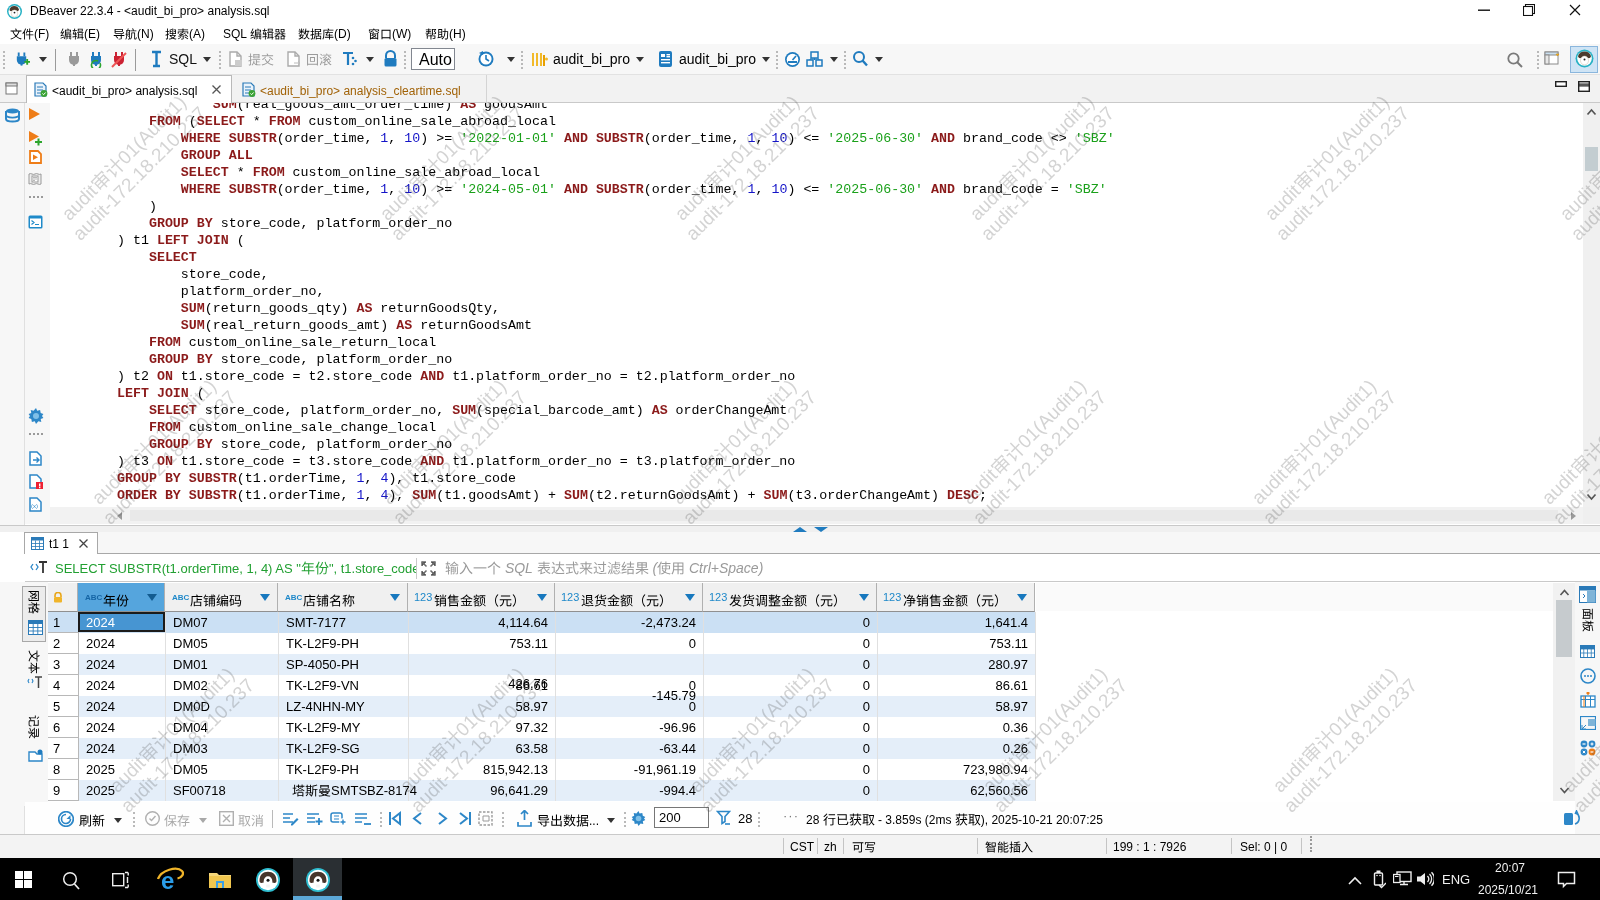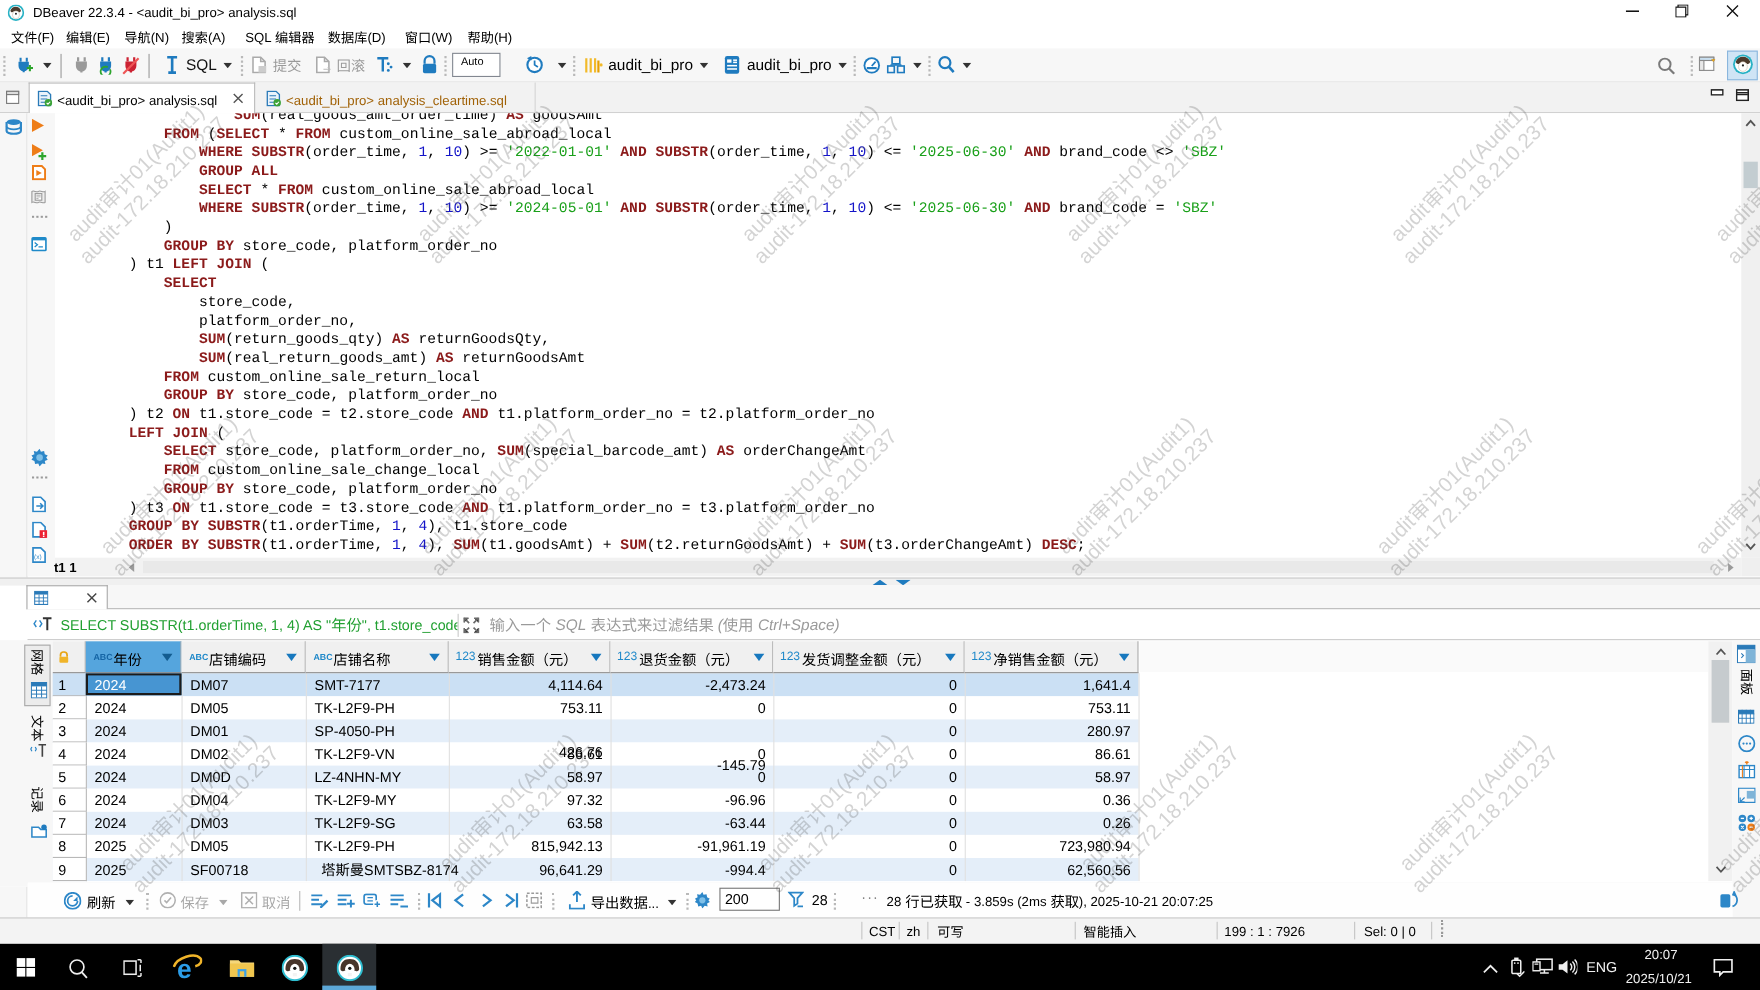--- a/index.html
+++ b/index.html
@@ -203,21 +203,21 @@
   </svg>
 <svg style="position:absolute;left:366px;top:57px" width="8" height="5" viewBox="0 0 8 5">
     <path d="M0 0h8L4 5z" fill="#333"></path>
   </svg>
 <svg style="position:absolute;left:383px;top:50px" width="15" height="18" viewBox="0 0 15 18">
     <path d="M3 8V5.5A4.5 4.5 0 0112 5.5V8" fill="none" stroke="#1f7bbf" stroke-width="2"></path>
     <rect x="1.5" y="8" width="12" height="8.5" rx="1.5" fill="#1f7bbf"></rect>
   </svg>
 <div class="vdots" style="left:404px;top:51px;height:18px"></div>
 <div style="position:absolute;left:411px;top:48px;width:44px;height:22px;background:#fff;border:1px solid #828790;box-sizing:border-box"></div>
-<div style="position:absolute;left:419px;top:51px;font-size:10px">Auto</div>
+<div style="position:absolute;left:419px;top:51px;font-size:16px">Auto</div>
 <svg style="position:absolute;left:477px;top:50px" width="18" height="18" viewBox="0 0 18 18">
     <circle cx="9" cy="9" r="7.5" fill="#1f7bbf"></circle>
     <circle cx="9" cy="9" r="5.6" fill="#fff"></circle>
     <path d="M9 5v4l3 2" stroke="#1f7bbf" stroke-width="1.6" fill="none"></path>
     <path d="M2 3L6 1v4z" fill="#1f7bbf"></path>
   </svg>
 <svg style="position:absolute;left:507px;top:57px" width="8" height="5" viewBox="0 0 8 5">
     <path d="M0 0h8L4 5z" fill="#333"></path>
   </svg>
 <div class="vdots" style="left:521px;top:51px;height:18px"></div>
@@ -434,21 +434,21 @@
     <path d="M7 5L0 0h14z" fill="#1f7bbf"></path>
   </svg>
 <div style="position:absolute;left:0;top:532px;width:1600px;height:274px;background:#fff"></div>
 <div style="position:absolute;left:25px;top:532px;width:1575px;height:22px;background:#f7f7f7;border-bottom:1px solid #a8a8a8;box-sizing:border-box"></div>
 <div style="position:absolute;left:24px;top:532px;width:74px;height:22px;background:#fff;border:1px solid #a8a8a8;border-bottom:none;box-sizing:border-box"></div>
 <svg style="position:absolute;left:31px;top:537px" width="13" height="13" viewBox="0 0 13 13">
     <rect x="0.5" y="0.5" width="12" height="12" fill="#fff" stroke="#2a7ab8"></rect>
     <rect x="0.5" y="0.5" width="12" height="3" fill="#2a7ab8"></rect>
     <path d="M0.5 6.5h12M0.5 9.5h12M4.5 3.5v9M8.5 3.5v9" stroke="#2a7ab8" stroke-width=".8"></path>
   </svg>
-<div class="t12" style="left:49px;top:509px;font-weight:bold">t1 1</div>
+<div class="t12" style="left:49px;top:537px;font-weight:normal">t1 1</div>
 <svg style="position:absolute;left:78px;top:538px" width="11" height="11" viewBox="0 0 11 11">
     <path d="M1.5 1.5l8 8M9.5 1.5l-8 8" stroke="#444" stroke-width="1.3"></path>
   </svg>
 <div style="position:absolute;left:25px;top:554px;width:1575px;height:28px;background:#fff;border-bottom:1px solid #c9c9c9;box-sizing:border-box"></div>
 <svg style="position:absolute;left:30px;top:560px" width="17" height="15" viewBox="0 0 17 15">
     <path d="M2 3l-2 3 2 3M5 3l2 3-2 3" stroke="#2d87c8" stroke-width="1.3" fill="none" transform="translate(1,1)"></path>
     <path d="M9 2h8M13 2v11" stroke="#333" stroke-width="1.8"></path>
   </svg>
 <div style="position:absolute;left:55px;top:561px;font-size:13px;color:#22a032;white-space:pre;width:361px;overflow:hidden">SELECT SUBSTR(t1.orderTime, 1, 4) AS "<svg class="k" style="width:28.0px;height:14.0px;" viewBox="0 -880 2000 1000">
       <use href="#c28" x="0"></use>

